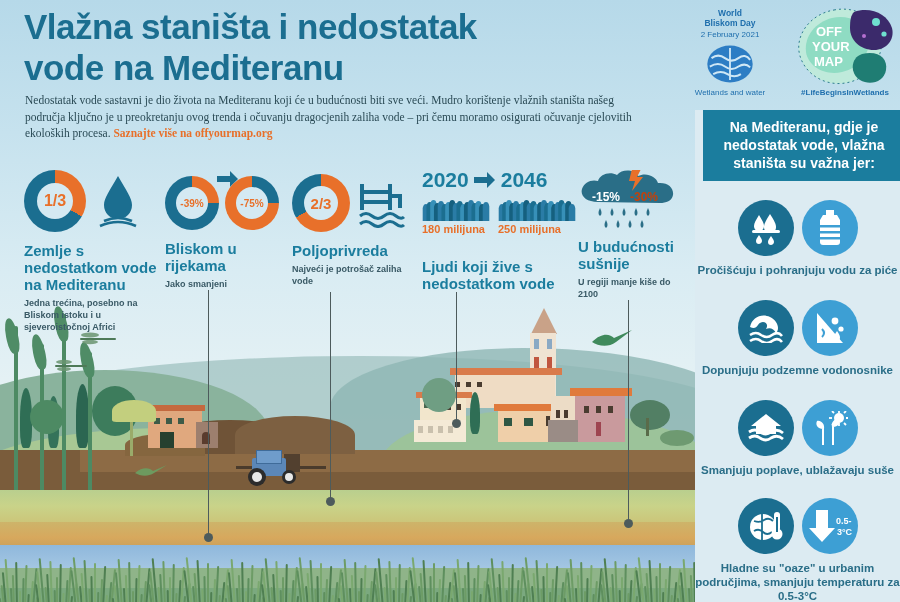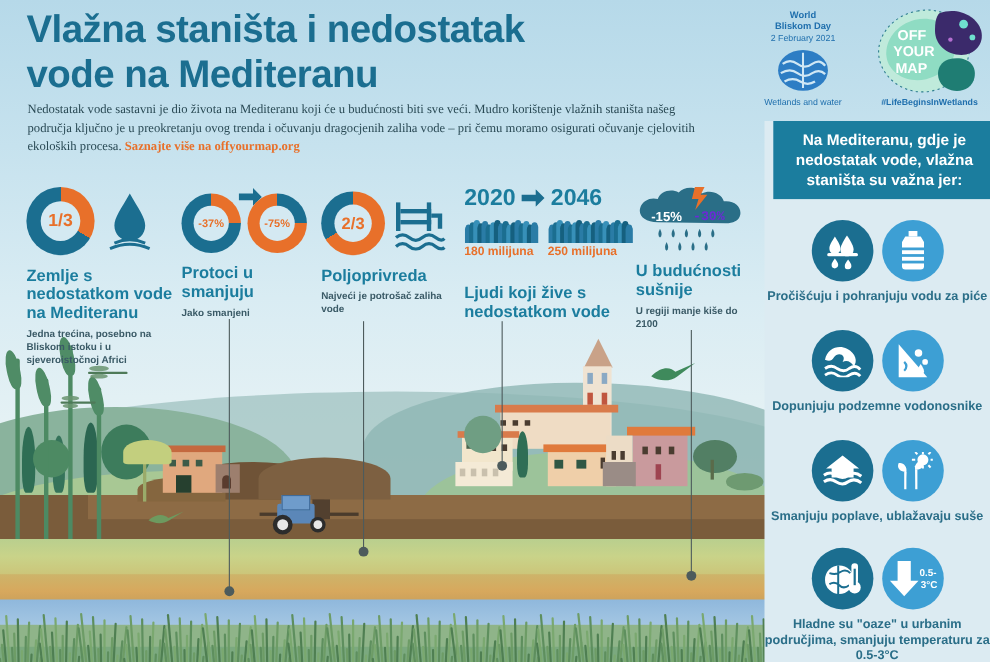--- a/index.html
+++ b/index.html
@@ -563,30 +563,30 @@
       <path d="M6 47 q14 -6 28 0" stroke="#1b6e90" stroke-width="2.6" fill="none"></path>
       <path d="M2 52 q18 -8 36 0" stroke="#1b6e90" stroke-width="2.6" fill="none"></path>
     </svg>
     <h3 style="margin-top:72px;">Zemlje s nedostatkom vode na Mediteranu</h3>
     <p>Jedna trećina, posebno na Bliskom istoku i u sjeveroistočnoj Africi</p>
   </div>
 
   <div class="stat" style="left:165px;top:170px;width:120px;">
     <div class="donut" style="left:0;top:6px;width:54px;height:54px;
       background:conic-gradient(#e8702a 0deg 90deg, #1b6e90 90deg 360deg);">
-      <div class="hole" style="left:11px;top:11px;width:32px;height:32px;font-size:10px;">-37%</div>
+      <div class="hole" style="left:11px;top:11px;width:32px;height:32px;font-size:10px;">-39%</div>
     </div>
     <svg style="position:absolute;left:52px;top:0px;" width="22" height="18" viewBox="0 0 22 18">
       <path d="M0 6 H13 V1 L21 9 L13 17 V12 H0 Z" fill="#1b6e90"></path>
     </svg>
     <div class="donut" style="left:60px;top:6px;width:54px;height:54px;
       background:conic-gradient(#1b6e90 0deg 90deg, #e8702a 90deg 360deg);">
       <div class="hole" style="left:11px;top:11px;width:32px;height:32px;font-size:10px;">-75%</div>
     </div>
-    <h3 style="margin-top:70px;">Protoci u smanjuju</h3>
+    <h3 style="margin-top:70px;">Bliskom u rijekama</h3>
     <p>Jako smanjeni</p>
   </div>
 
   <div class="stat" style="left:292px;top:170px;width:125px;">
     <div class="donut" style="left:0;top:4px;width:58px;height:58px;
       background:conic-gradient(#e8702a 0deg 240deg, #1b6e90 240deg 360deg);">
       <div class="hole" style="left:12px;top:12px;width:34px;height:34px;font-size:15px;">2/3</div>
     </div>
     <svg style="position:absolute;left:66px;top:8px;" width="48" height="50" viewBox="0 0 48 50">
       <rect x="2" y="6" width="4" height="26" fill="#1b6e90"></rect>
@@ -709,21 +709,21 @@
         <path d="M48 38 q3 6 0 8 q-3 -2 0 -8"></path>
           <path d="M60 38 q3 6 0 8 q-3 -2 0 -8"></path>
         <path d="M72 38 q3 6 0 8 q-3 -2 0 -8"></path>
         <path d="M30 50 q3 6 0 8 q-3 -2 0 -8"></path>
           <path d="M42 50 q3 6 0 8 q-3 -2 0 -8"></path>
         <path d="M54 50 q3 6 0 8 q-3 -2 0 -8"></path>
           <path d="M66 50 q3 6 0 8 q-3 -2 0 -8"></path>
       </g>
     </svg>
     <span class="pct" style="left:14px;top:20px;color:#ffffff;">-15%</span>
-    <span class="pct" style="left:52px;top:20px;color:#6d28d9;font-family:Liberation Mono, monospace;">-30%</span>
+    <span class="pct" style="left:52px;top:20px;color:#c2410c;">-30%</span>
     <h3 style="margin-top:68px;">U budućnosti sušnije</h3>
     <p>U regiji manje kiše do 2100</p>
   </div>
 
   <div class="sidebar"></div>
   <div class="sb-head">Na Mediteranu, gdje je nedostatak vode, vlažna staništa su važna jer:</div>
 
   <div class="sb-item" style="left:695px;top:200px;">
     <div class="sb-icons">
       <div class="circ c-dark">

